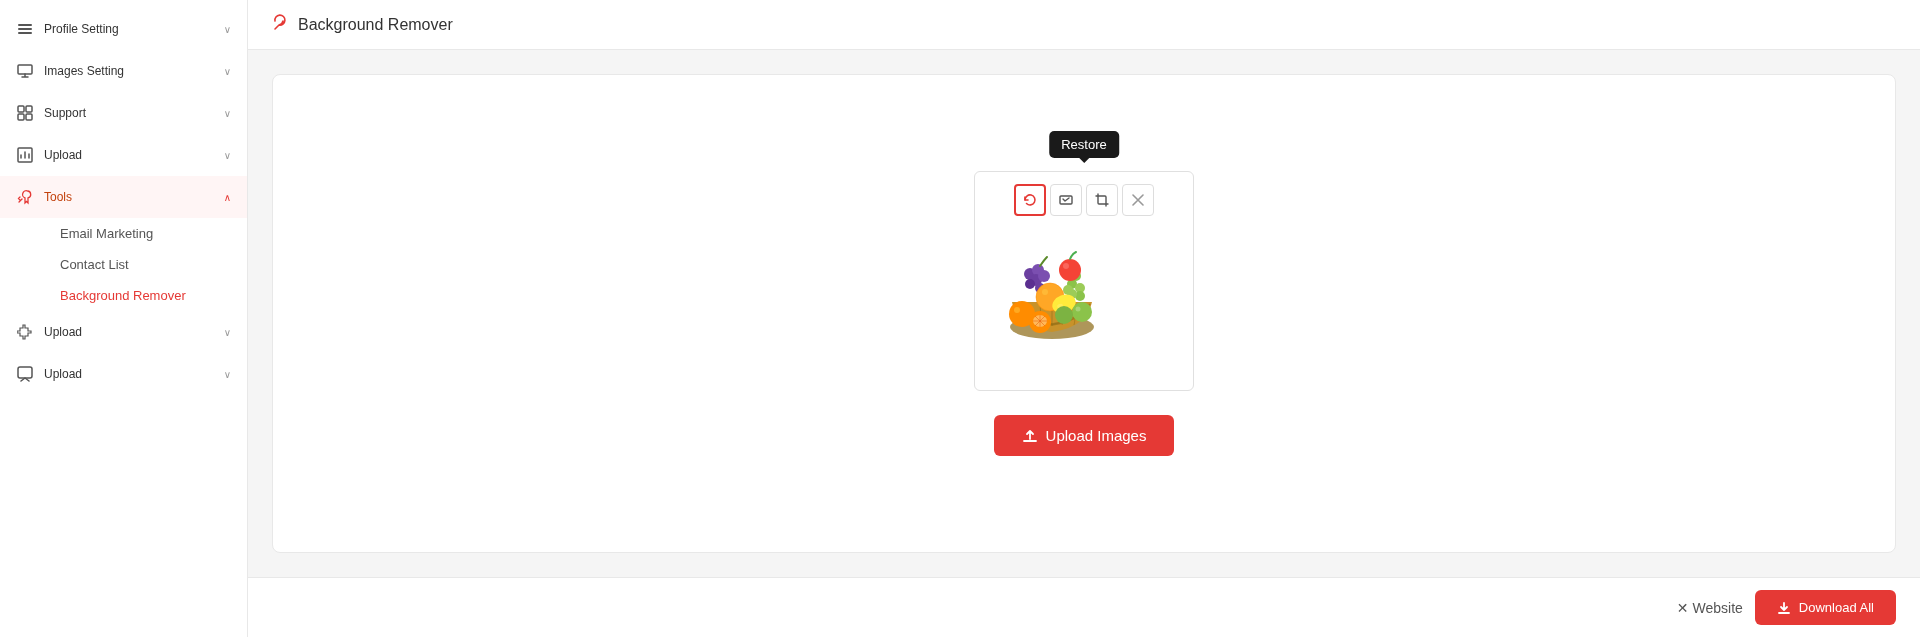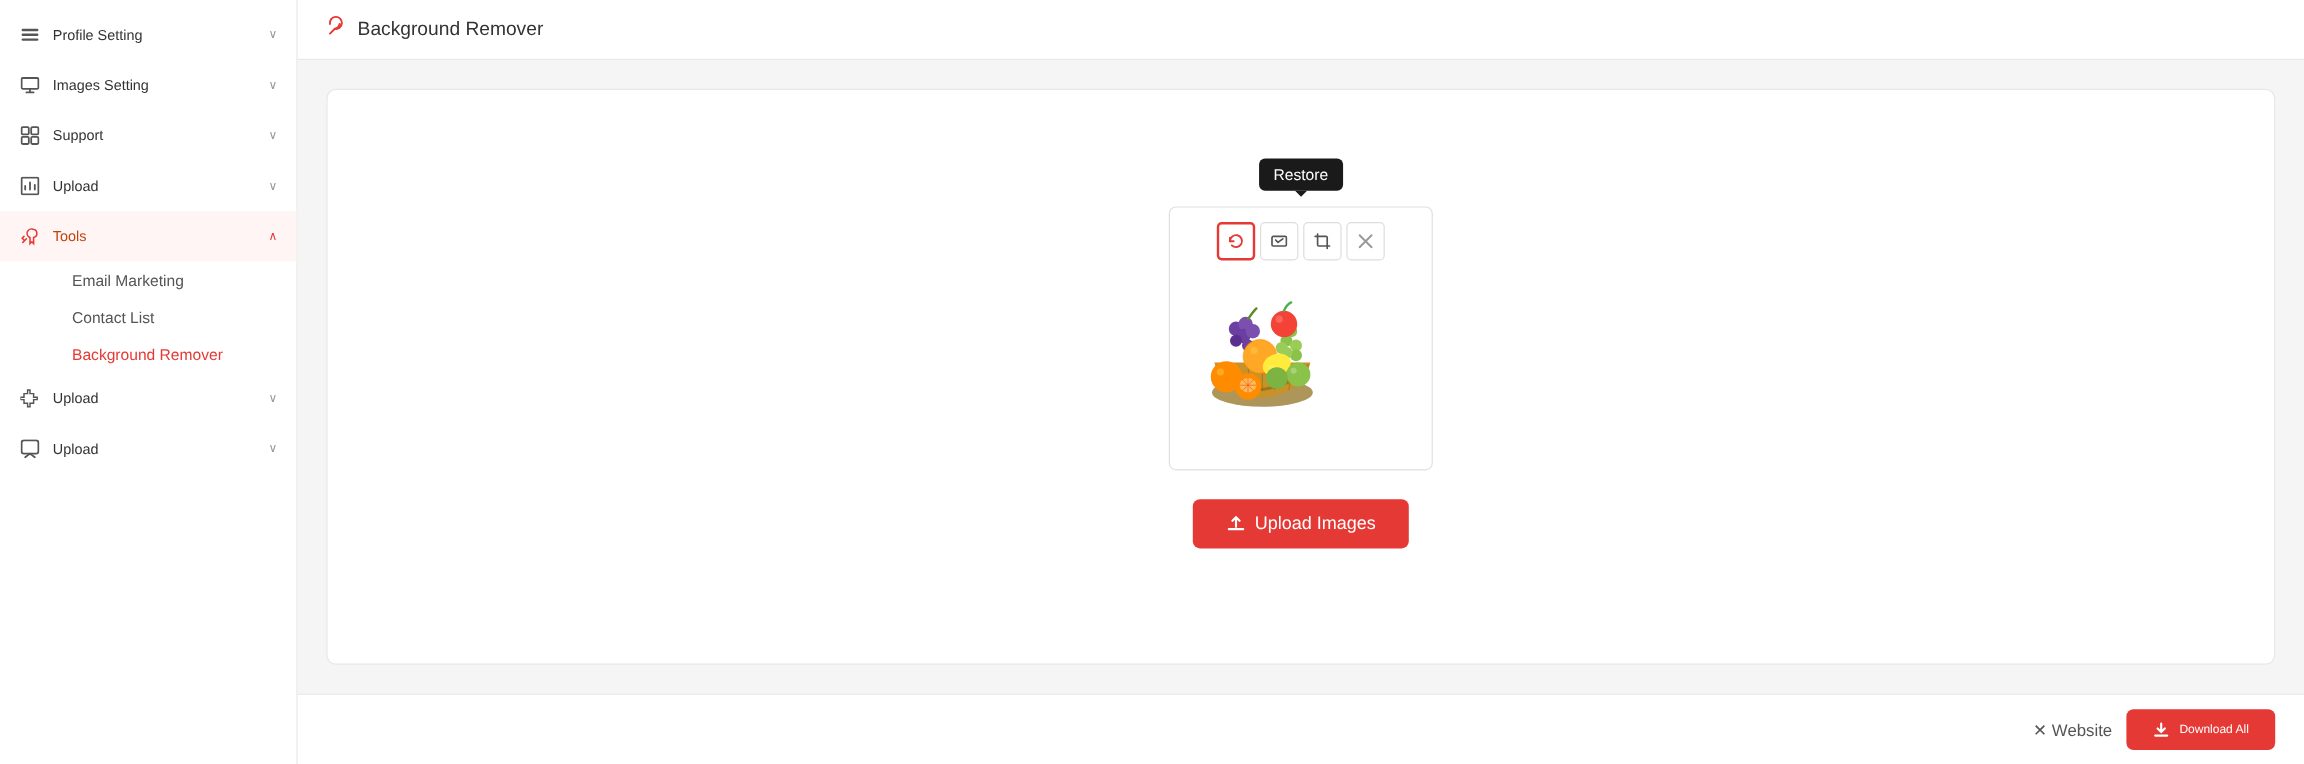--- a/index.html
+++ b/index.html
@@ -216,21 +216,21 @@
       display: flex;
       align-items: center;
       gap: 4px;
     }
     .download-btn {
       background: #e53935;
       color: #fff;
       border: none;
       border-radius: 6px;
       padding: 10px 22px;
-      font-size: 10px;
+      font-size: 13px;
       cursor: pointer;
       display: flex;
       align-items: center;
       gap: 8px;
       font-weight: 500;
     }
 
     
     .fruit-svg-wrapper {
       width: 130px;

